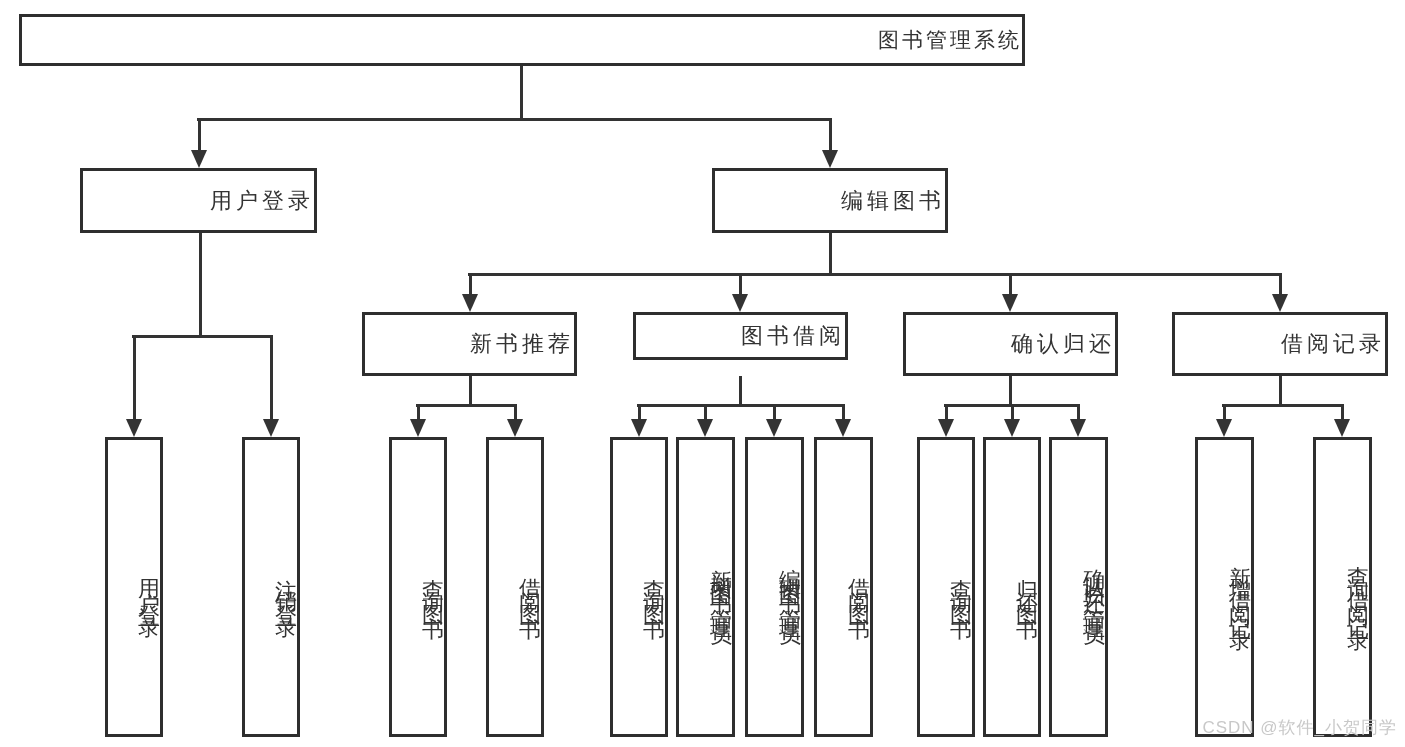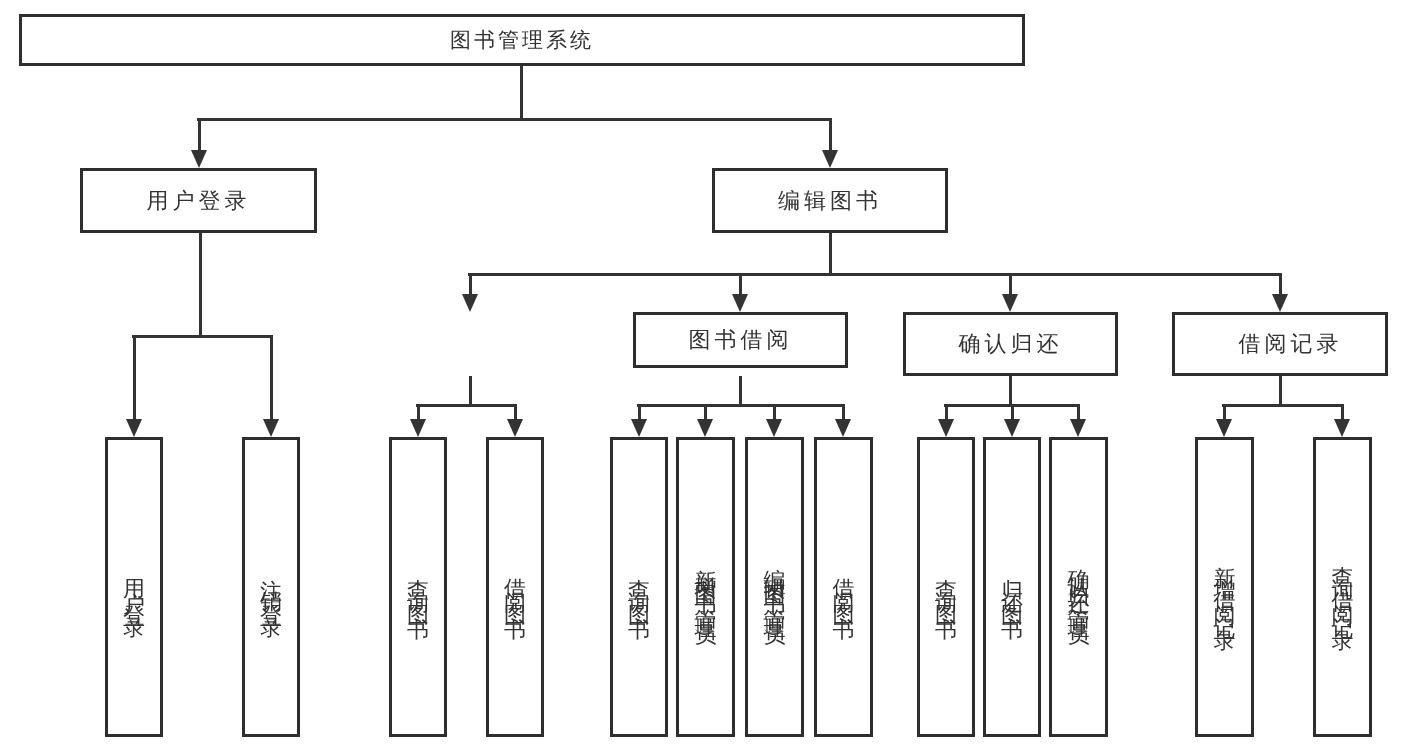--- a/index.html
+++ b/index.html
@@ -12,21 +12,21 @@
     font-family: "Liberation Sans", sans-serif;
     color: #333333;
   }
   .node {
     position: absolute;
     box-sizing: border-box;
     border: 3px solid #2e2e2e;
     background: #ffffff;
     display: flex;
     align-items: center;
-    justify-content: center;
+    justify-content: flex-end;
   }
   .node span { white-space: nowrap; }
   .root-node span  { font-size: 21px; letter-spacing: 3px; }
   .lvl-node span   { font-size: 22px; letter-spacing: 4px; }
   .leaf { top: 437px; height: 300px; }
   .leaf span {
     writing-mode: vertical-rl;
     text-orientation: mixed;
     font-size: 22px;
     letter-spacing: 13px;
@@ -89,21 +89,24 @@
   <div class="line h" style="left:468px; top:273px; width:814px;"></div>
   <div class="line v" style="left:469px; top:273px; height:23px;"></div>
   <div class="arrow" style="left:462px; top:294px;"></div>
   <div class="line v" style="left:739px; top:273px; height:23px;"></div>
   <div class="arrow" style="left:732px; top:294px;"></div>
   <div class="line v" style="left:1009px; top:273px; height:23px;"></div>
   <div class="arrow" style="left:1002px; top:294px;"></div>
   <div class="line v" style="left:1279px; top:273px; height:23px;"></div>
   <div class="arrow" style="left:1272px; top:294px;"></div>
 
-  <div class="node lvl-node" style="left:633px; top:312px; width:215px; height:56px;">
+  <div class="node lvl-node" style="left:362px; top:312px; width:215px; height:64px;">
+    <span>新书推荐</span>
+  </div>
+  <div class="node lvl-node" style="left:633px; top:312px; width:215px; height:48px;">
     <span>图书借阅</span>
   </div>
   <div class="node lvl-node" style="left:903px; top:312px; width:215px; height:64px;">
     <span>确认归还</span>
   </div>
   <div class="node lvl-node" style="left:1172px; top:312px; width:216px; height:64px;padding-left:21px;">
     <span>借阅记录</span>
   </div>
 
   <div class="line v" style="left:469px; top:376px; height:31px;"></div>
@@ -177,14 +180,15 @@
     <span>确认归还（管理员）</span>
   </div>
 
   <div class="node leaf" style="left:1195px; width:59px;">
     <span>新增借阅记录</span>
   </div>
   <div class="node leaf" style="left:1313px; width:59px;">
     <span>查询借阅记录</span>
   </div>
 
+  <div class="watermark">CSDN @软件_小贺同学</div>
 
 </div>
 
 </body></html>

